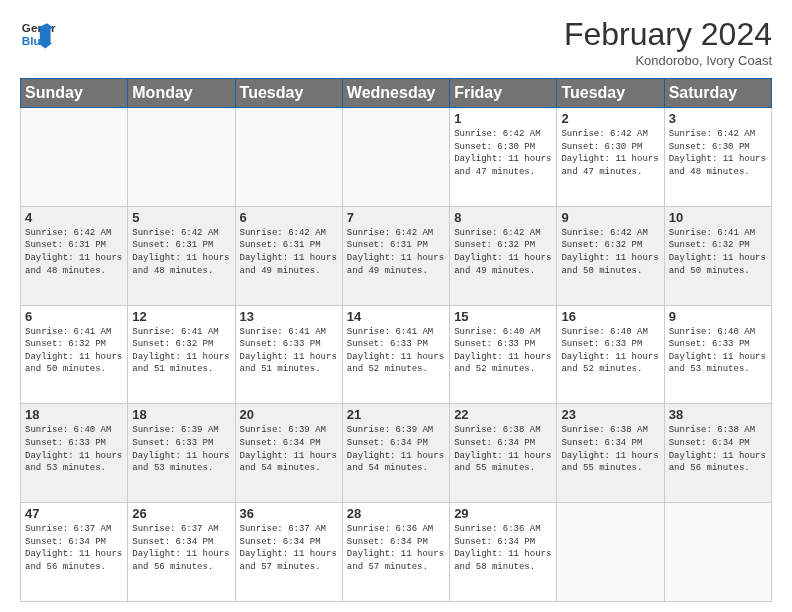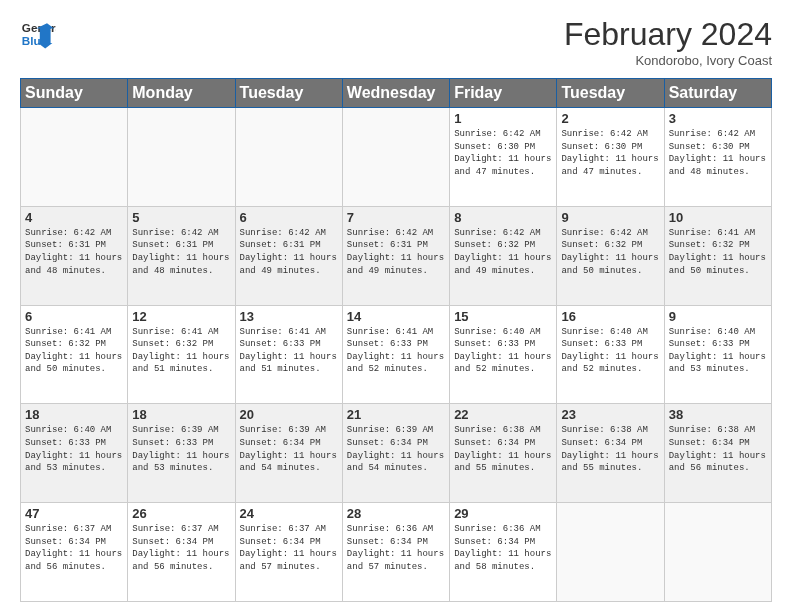--- a/index.html
+++ b/index.html
@@ -311,21 +311,21 @@
 and 56 minutes.</div>
           </td>
           <td>
             <span class="day-number">26</span>
             <div class="day-info">Sunrise: 6:37 AM
 Sunset: 6:34 PM
 Daylight: 11 hours
 and 56 minutes.</div>
           </td>
           <td>
-            <span class="day-number">24</span>
+            <span class="day-number">36</span>
             <div class="day-info">Sunrise: 6:37 AM
 Sunset: 6:34 PM
 Daylight: 11 hours
 and 57 minutes.</div>
           </td>
           <td>
             <span class="day-number">28</span>
             <div class="day-info">Sunrise: 6:36 AM
 Sunset: 6:34 PM
 Daylight: 11 hours

